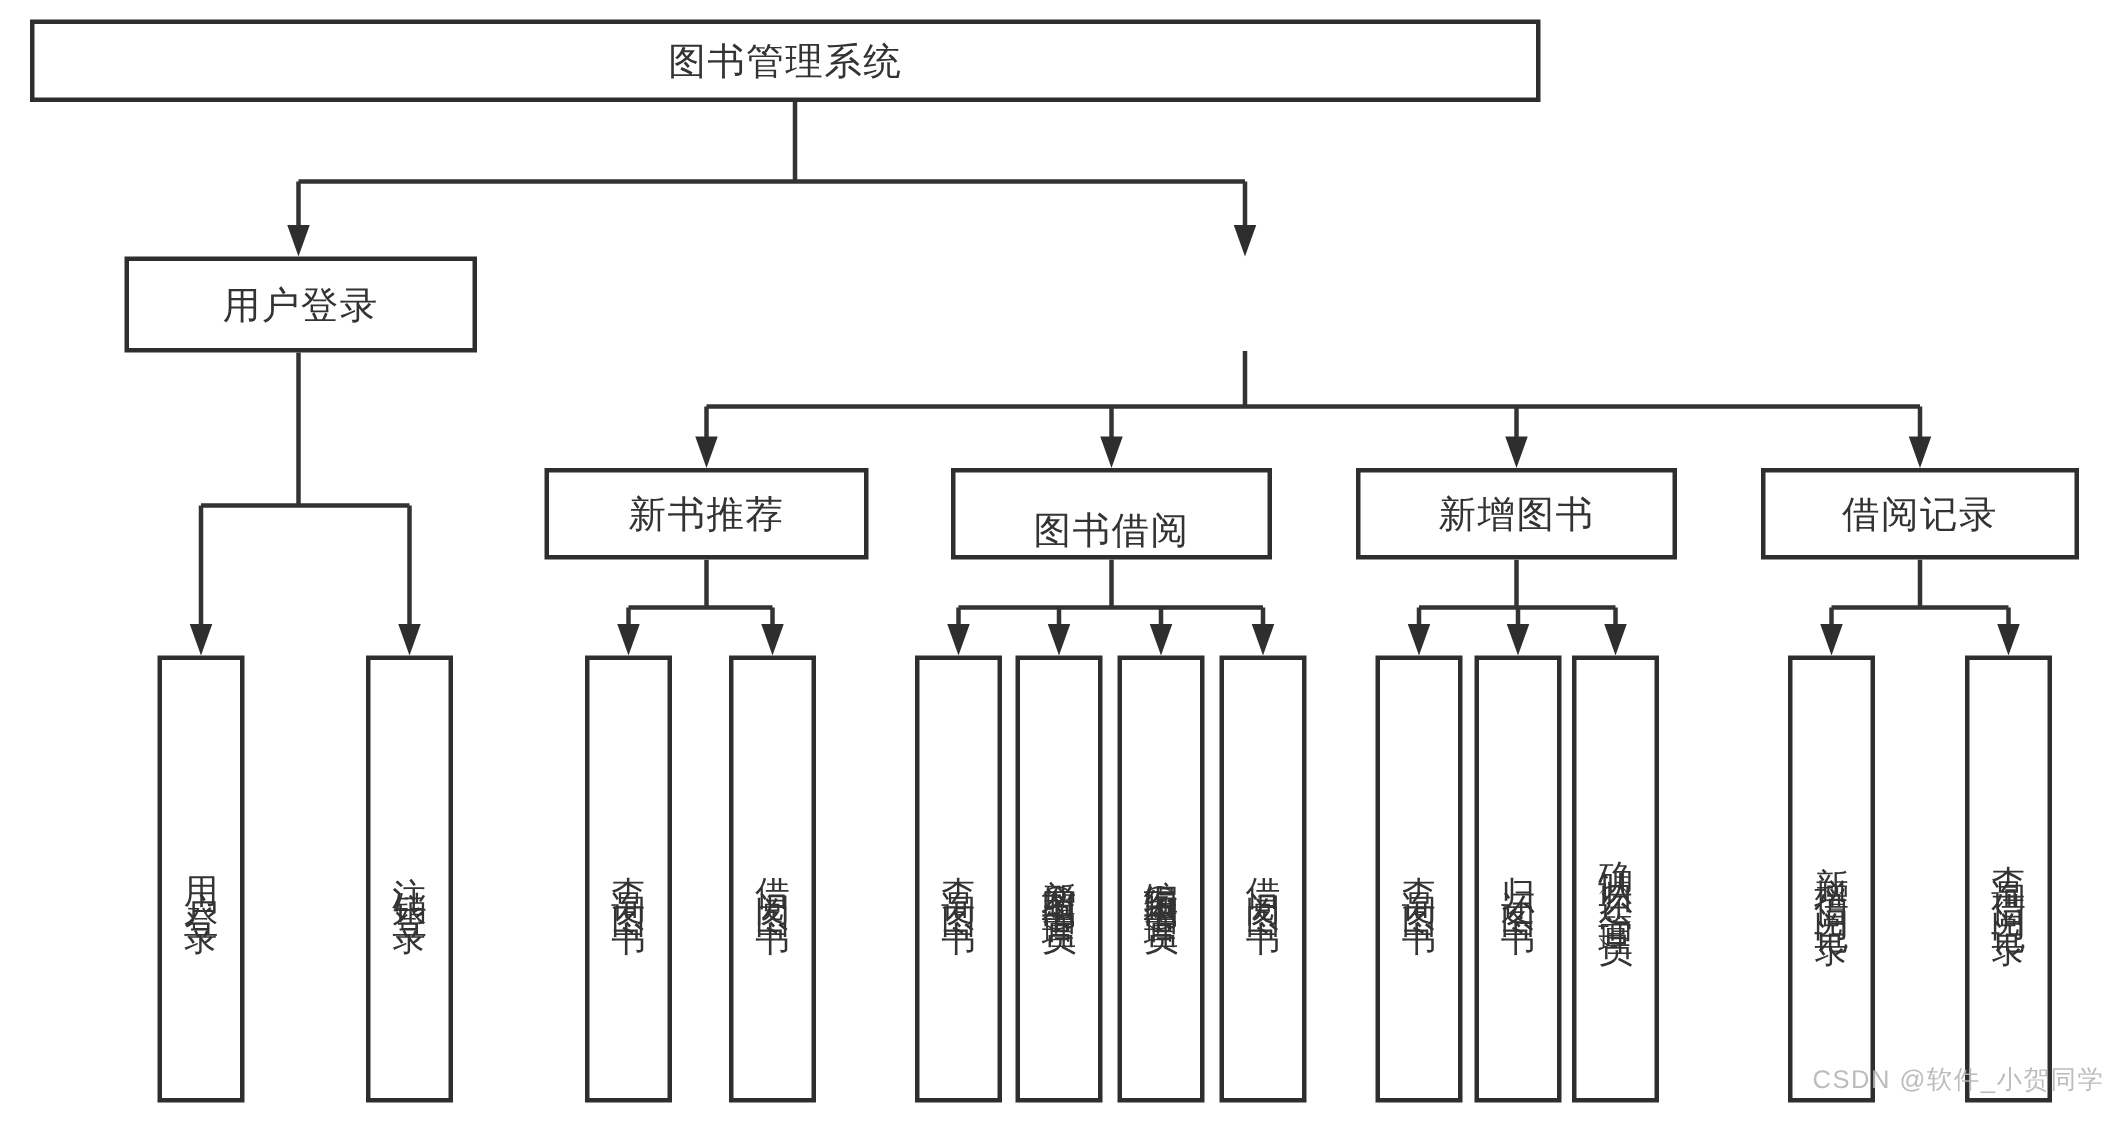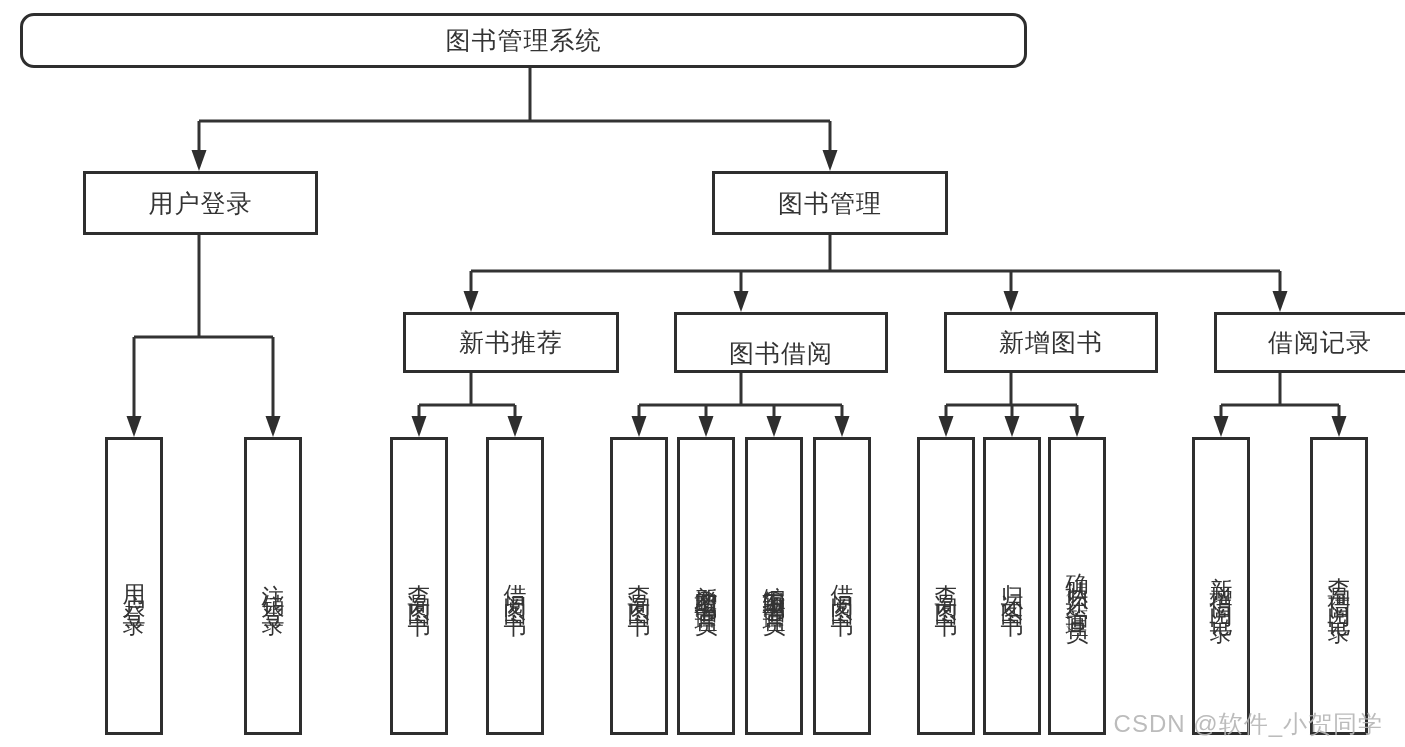--- a/index.html
+++ b/index.html
@@ -24,41 +24,41 @@
     box-sizing: border-box;
     background: #ffffff;
     border: 3px solid #2e2e2e;
     display: flex;
     align-items: center;
     justify-content: center;
     color: #333333;
     z-index: 1;
   }
   .hbox { font-size: 25px; letter-spacing: 1px; }
-  .root { left: 20px; top: 13px; width: 1007px; height: 55px; border-radius: 14px; }
+  .root { left: 20px; top: 13px; width: 1007px; height: 55px; }
   .lvl2 { top: 171px; width: 235px; height: 64px; }
-  .lvl3 { top: 312px; height: 61px; margin-left: 40px; }
+  .lvl3 { top: 312px; height: 61px; }
   .vbox { top: 437px; width: 58px; height: 298px; }
   .vtext {
     writing-mode: vertical-rl;
     text-orientation: mixed;
     font-size: 23px;
     line-height: 1;
     color: #333333;
     white-space: nowrap;
   }
   .sp-wide  { letter-spacing: 10px; }
   .sp-six   { letter-spacing: 9px; }
   .sp-mid   { letter-spacing: 7px; }
   .sp-tight { letter-spacing: 4px; }
   .watermark {
     position: absolute;
-    right: 22px;
+    right: 2px;
     top: 708px;
-    font-size: 24px;
+    font-size: 17px;
     color: #b5b5b5;
     letter-spacing: 1px;
     z-index: 3;
     opacity: 0.9;
     white-space: nowrap;
   }
 </style>
 </head>
 <body>
 
@@ -126,23 +126,20 @@
     <polygon points="1339,437 1331.5,416 1346.5,416"></polygon>
   </svg>
 
   <div class="node hbox root">
     <span>图书管理系统</span>
   </div>
 
   <div class="node hbox lvl2" style="left:83px;">
     <span>用户登录</span>
   </div>
-  <div class="node hbox lvl2" style="left:712px; width:236px;">
-    <span>图书管理</span>
-  </div>
 
   <div class="node hbox lvl3" style="left:363px; width:216px;">
     <span>新书推荐</span>
   </div>
   <div class="node hbox lvl3" style="left:634px; width:214px;align-items:flex-end;">
     <span>图书借阅</span>
   </div>
   <div class="node hbox lvl3" style="left:904px; width:214px;">
     <span>新增图书</span>
   </div>

